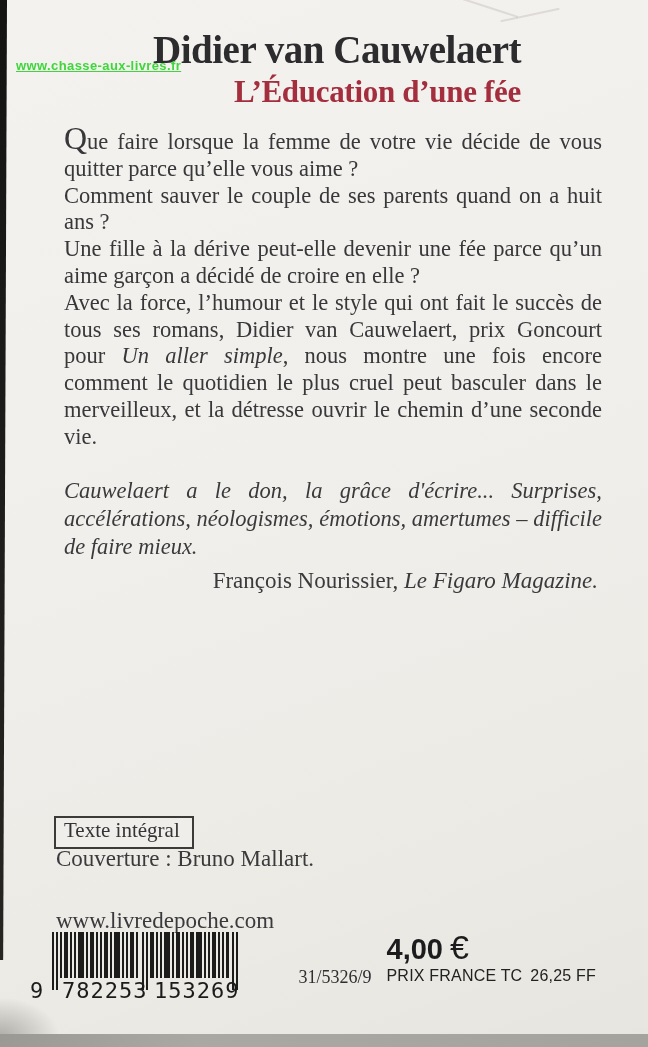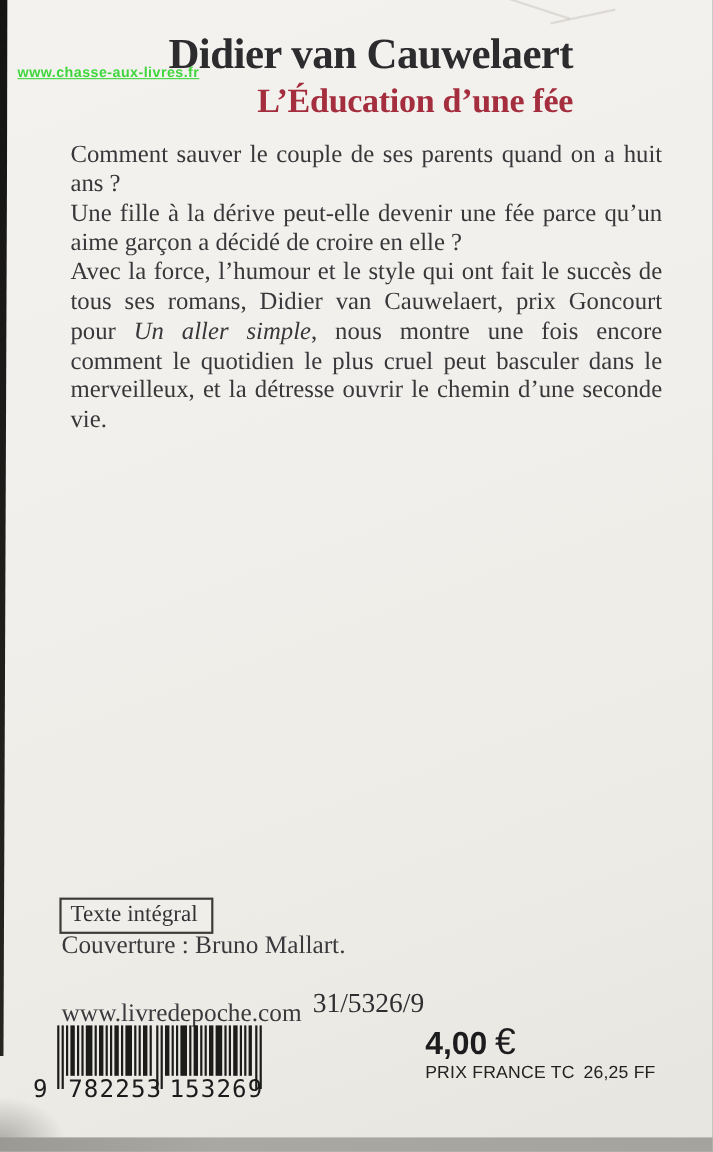--- a/index.html
+++ b/index.html
@@ -88,22 +88,22 @@
   .bc-num{
     position:absolute;top:46px;
     font-family:"DejaVu Sans Mono",monospace;
     font-size:22px;color:#1b1b1b;letter-spacing:1px;white-space:nowrap;
   }
   .bc-lead{left:0;}
   .bc-left{left:32px;}
   .bc-right{left:124px;}
 
   .catalog{
-    position:absolute;left:268px;top:899px;width:134px;
-    text-align:center;font-size:25px;color:#2f2e31;
+    position:absolute;left:268px;top:967px;width:134px;
+    text-align:center;font-size:18px;color:#2f2e31;
   }
 
   .price{position:absolute;right:52px;top:930px;text-align:left;
     font-family:"Liberation Sans",sans-serif;color:#1c1c1e;}
   .price .euro-line{font-size:29px;font-weight:bold;line-height:34px;}
   .price .euro-sign{font-size:34px;font-weight:400;margin-left:7px;}
   .price .france-line{font-size:16px;margin-top:1px;letter-spacing:.2px;color:#222;}
   .price .ff{font-weight:normal;margin-left:8px;}
 </style>
 </head>
@@ -112,25 +112,30 @@
 <div class="page">
 
   <span class="watermark">www.chasse-aux-livres.fr</span>
 
   <div class="header">
     <h1 class="author">Didier van Cauwelaert</h1>
     <h2 class="title">L’Éducation d’une fée</h2>
   </div>
 
   <div class="blurb">
+    <p class="lead">Que faire lorsque la femme de votre vie décide de vous quitter parce qu’elle vous aime ?</p>
     <p>Comment sauver le couple de ses parents quand on a huit ans ?</p>
     <p>Une fille à la dérive peut-elle devenir une fée parce qu’un aime garçon a décidé de croire en elle ?</p>
     <p><span>Avec la force, l’humour et le style qui ont fait le succès de tous ses romans, Didier van Cauwelaert, prix Goncourt pour </span><em>Un aller simple</em><span>, nous montre une fois encore comment le quotidien le plus cruel peut basculer dans le merveilleux, et la détresse ouvrir le chemin d’une seconde vie.</span></p>
   </div>
 
+  <div class="review">
+    <p class="quote">Cauwelaert a le don, la grâce d'écrire... Surprises, accélérations, néologismes, émotions, amertumes – difficile de faire mieux.</p>
+    <p class="attribution"><span>François Nourissier, </span><span class="source">Le Figaro Magazine.</span></p>
+  </div>
 
   <div class="edition-badge">Texte intégral</div>
   <div class="cover-credit">Couverture : Bruno Mallart.</div>
   <div class="website">www.livredepoche.com</div>
 
   <div class="barcode">
     <svg width="200" height="60" viewBox="0 0 200 60">
       <g fill="#1c1c1b">
         <rect x="6" y="0" width="2" height="58"></rect>
           <rect x="10" y="0" width="2" height="58"></rect>

